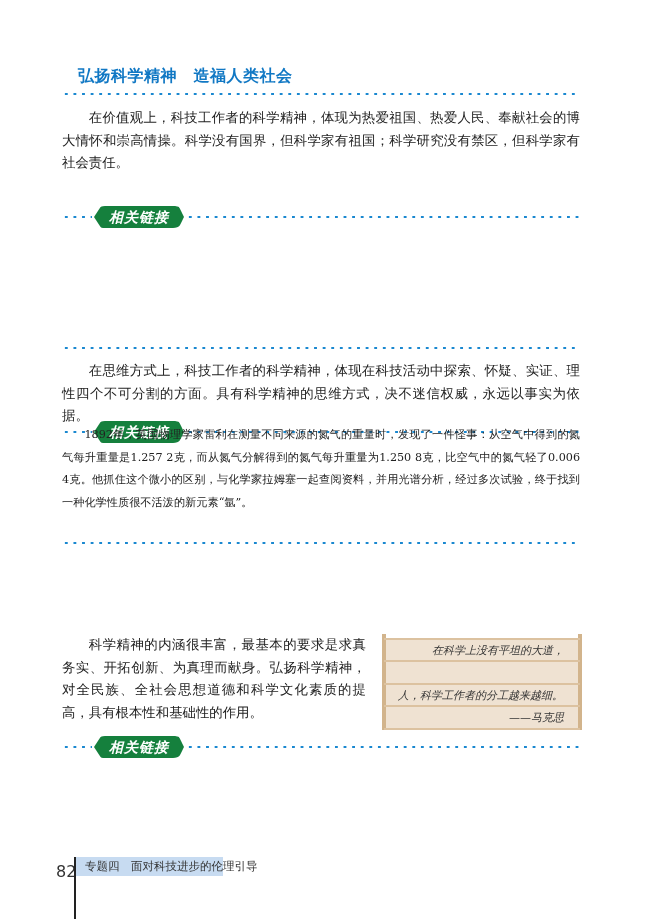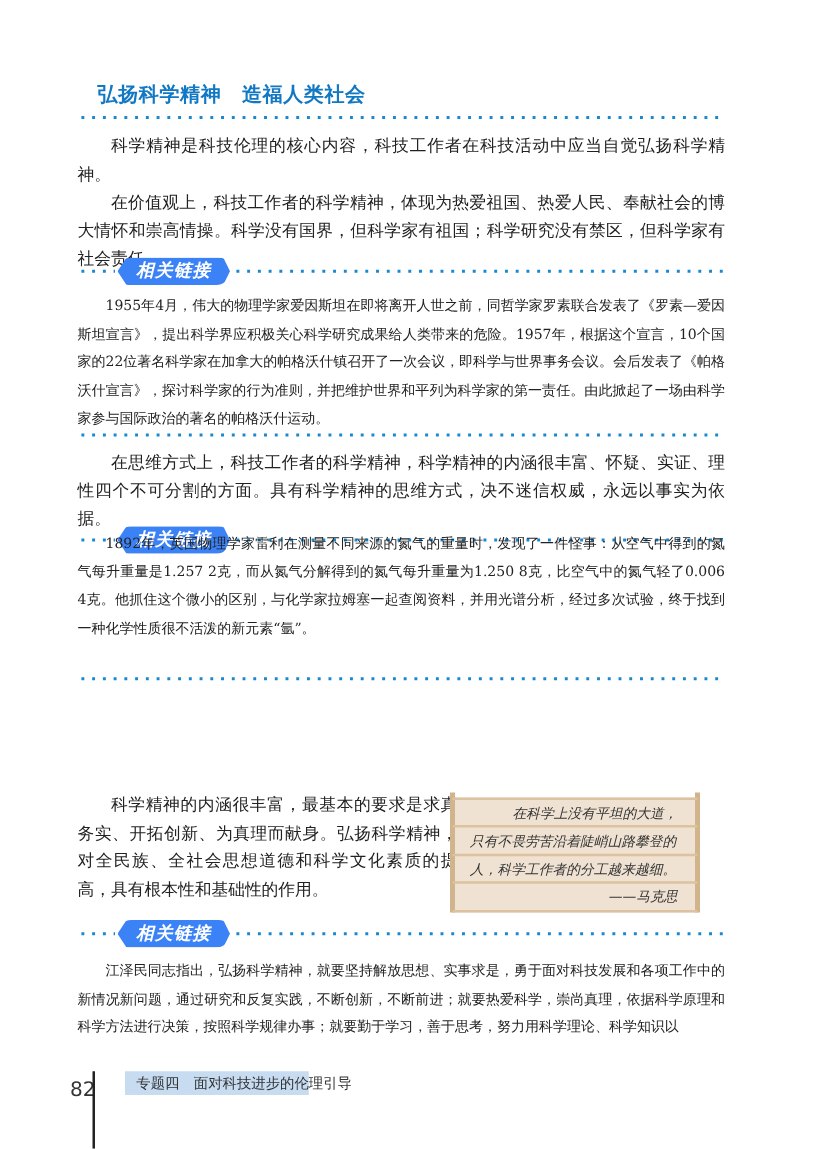--- a/index.html
+++ b/index.html
@@ -13,69 +13,65 @@
           background-image: radial-gradient(circle, #1a88d0 1.2px, transparent 1.5px);
           background-size: 8.6px 4px; background-repeat: repeat-x; }
 
   .para { position: absolute; left: 62px; width: 518px; font-size: 13.4px; line-height: 22.5px;
           text-align: justify; color: #222; }
   .para p { margin: 0; text-indent: 2em; }
 
   .link-row { position: absolute; left: 62px; width: 518px; height: 22px; }
   .link-row .dots-left { position: absolute; left: 0; top: 9px; width: 30px; }
   .link-row .dots-right { position: absolute; left: 124px; right: 0; top: 9px; }
-  .badge { position: absolute; left: 32px; top: 0; width: 90px; height: 22px; background: #3b82f6;
+  .badge { position: absolute; left: 32px; top: 0; width: 90px; height: 22px; background: #15803d;
            color: #fff; font-size: 14px; font-style: italic; font-weight: bold; text-align: center;
            line-height: 22px; border-radius: 11px 9px 11px 9px; letter-spacing: 1px;
            clip-path: polygon(8% 0, 94% 0, 100% 50%, 94% 100%, 8% 100%, 0 50%); }
 
   .note { position: absolute; left: 62px; width: 518px; font-size: 11.2px; line-height: 22.5px;
           text-align: justify; color: #222; font-family: "DejaVu Serif", "Liberation Serif", serif; }
   .note p { margin: 0; text-indent: 2em; }
 
-  .quote-box { position: absolute; left: 362px; top: 638px; width: 196px; height: 92px; background: #efe2d2; }
+  .quote-box { position: absolute; left: 384px; top: 638px; width: 196px; height: 92px; background: #efe2d2; }
   .quote-box .post-l, .quote-box .post-r { position: absolute; top: -4px; width: 4px; height: 96px; background: #d2b48c; }
   .quote-box .post-l { left: -2px; } .quote-box .post-r { right: -2px; }
   .quote-box .rule { position: absolute; left: 0; right: 0; height: 2px; background: #dcc2a0; }
   .quote-line { position: absolute; font-size: 11px; font-style: italic; color: #333; white-space: nowrap; }
 
   .wrap-para { position: absolute; left: 62px; top: 634px; width: 304px; font-size: 13.4px; line-height: 22.5px;
                text-align: justify; color: #222; }
   .wrap-para p { margin: 0; text-indent: 2em; }
 
   .footer-num { position: absolute; left: 56px; top: 862px; font-size: 16px; color: #333; }
   .footer-bar { position: absolute; left: 74px; top: 857px; width: 2px; height: 62px; background: #222; }
   .footer-label { position: absolute; left: 76px; top: 857px; width: 147px; height: 19px; background: #c7dbf1;
-                  font-size: 11.5px; line-height: 19px; color: #333; padding-left: 9px; white-space: pre; box-sizing: border-box; margin-left: 24px; }
+                  font-size: 11.5px; line-height: 19px; color: #333; padding-left: 9px; white-space: pre; box-sizing: border-box; }
 </style>
 </head>
 <body>
 
 <div class="page">
 
   <div class="section-title">弘扬科学精神　造福人类社会</div>
   <div class="dots" style="left:62px; top:92px; width:518px;"></div>
 
   <div class="para" style="top:107px;">
-    <p>科学精神是科技伦理的核心内容，科技工作者在科技活动中应当自觉弘扬科学精神。</p>
     <p>在价值观上，科技工作者的科学精神，体现为热爱祖国、热爱人民、奉献社会的博大情怀和崇高情操。科学没有国界，但科学家有祖国；科学研究没有禁区，但科学家有社会责任。</p>
   </div>
 
   <div class="link-row" style="top:206px;">
     <div class="dots dots-left"></div>
     <div class="badge">相关链接</div>
     <div class="dots dots-right"></div>
   </div>
-  <div class="note" style="top:234px;">
-    <p>1955年4月，伟大的物理学家爱因斯坦在即将离开人世之前，同哲学家罗素联合发表了《罗素—爱因斯坦宣言》，提出科学界应积极关心科学研究成果给人类带来的危险。1957年，根据这个宣言，10个国家的22位著名科学家在加拿大的帕格沃什镇召开了一次会议，即科学与世界事务会议。会后发表了《帕格沃什宣言》，探讨科学家的行为准则，并把维护世界和平列为科学家的第一责任。由此掀起了一场由科学家参与国际政治的著名的帕格沃什运动。</p>
-  </div>
   <div class="dots" style="left:62px; top:346px; width:518px;"></div>
 
   <div class="para" style="top:360px;">
-    <p>在思维方式上，科技工作者的科学精神，科学精神的内涵很丰富、怀疑、实证、理性四个不可分割的方面。具有科学精神的思维方式，决不迷信权威，永远以事实为依据。</p>
+    <p>在思维方式上，科技工作者的科学精神，体现在科技活动中探索、怀疑、实证、理性四个不可分割的方面。具有科学精神的思维方式，决不迷信权威，永远以事实为依据。</p>
   </div>
 
   <div class="link-row" style="top:421px;">
     <div class="dots dots-left"></div>
     <div class="badge">相关链接</div>
     <div class="dots dots-right"></div>
   </div>
   <div class="note" style="top:424px;">
     <p>1892年，英国物理学家雷利在测量不同来源的氮气的重量时，发现了一件怪事：从空气中得到的氮气每升重量是1.257 2克，而从氮气分解得到的氮气每升重量为1.250 8克，比空气中的氮气轻了0.006 4克。他抓住这个微小的区别，与化学家拉姆塞一起查阅资料，并用光谱分析，经过多次试验，终于找到一种化学性质很不活泼的新元素“氩”。</p>
   </div>
@@ -88,30 +84,26 @@
 
   <div class="quote-box">
     <div class="post-l"></div>
     <div class="post-r"></div>
     <div class="rule" style="top:0;"></div>
     <div class="rule" style="top:22px;"></div>
     <div class="rule" style="top:45px;"></div>
     <div class="rule" style="top:67px;"></div>
     <div class="rule" style="top:90px;"></div>
     <div class="quote-line" style="left:48px; top:5px;">在科学上没有平坦的大道，</div>
-    <div class="quote-line" style="left:14px; top:28px;">只有不畏劳苦沿着陡峭山路攀登的</div>
     <div class="quote-line" style="left:14px; top:50px;">人，科学工作者的分工越来越细。</div>
     <div class="quote-line" style="right:16px; top:72px;">——马克思</div>
   </div>
 
   <div class="link-row" style="top:736px;">
     <div class="dots dots-left"></div>
     <div class="badge">相关链接</div>
     <div class="dots dots-right"></div>
   </div>
-  <div class="note" style="top:766px;">
-    <p>江泽民同志指出，弘扬科学精神，就要坚持解放思想、实事求是，勇于面对科技发展和各项工作中的新情况新问题，通过研究和反复实践，不断创新，不断前进；就要热爱科学，崇尚真理，依据科学原理和科学方法进行决策，按照科学规律办事；就要勤于学习，善于思考，努力用科学理论、科学知识以</p>
-  </div>
 
   <div class="footer-num">82</div>
   <div class="footer-bar"></div>
   <div class="footer-label">专题四　面对科技进步的伦理引导</div>
 </div>
 
 </body></html>

